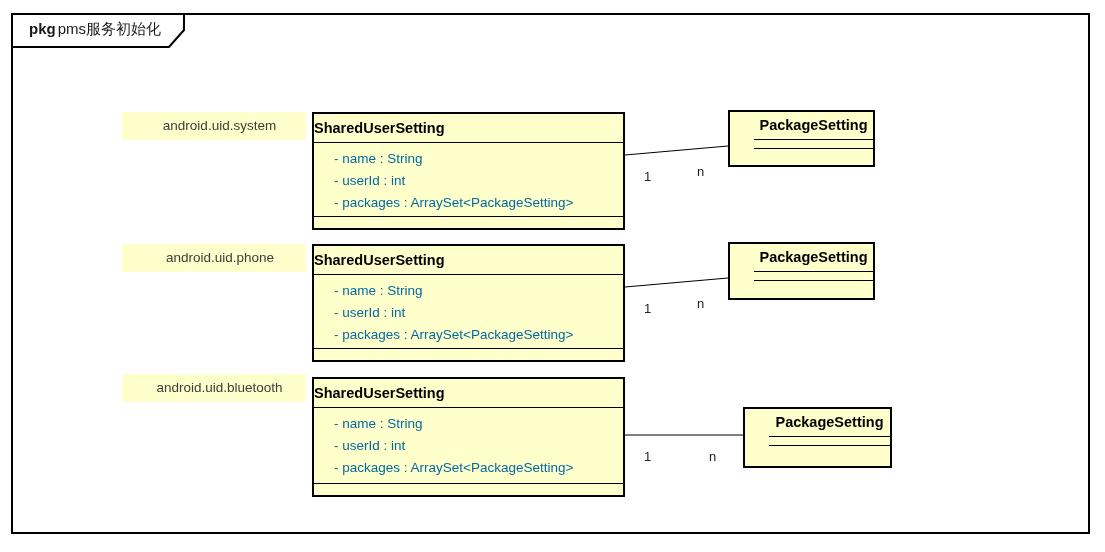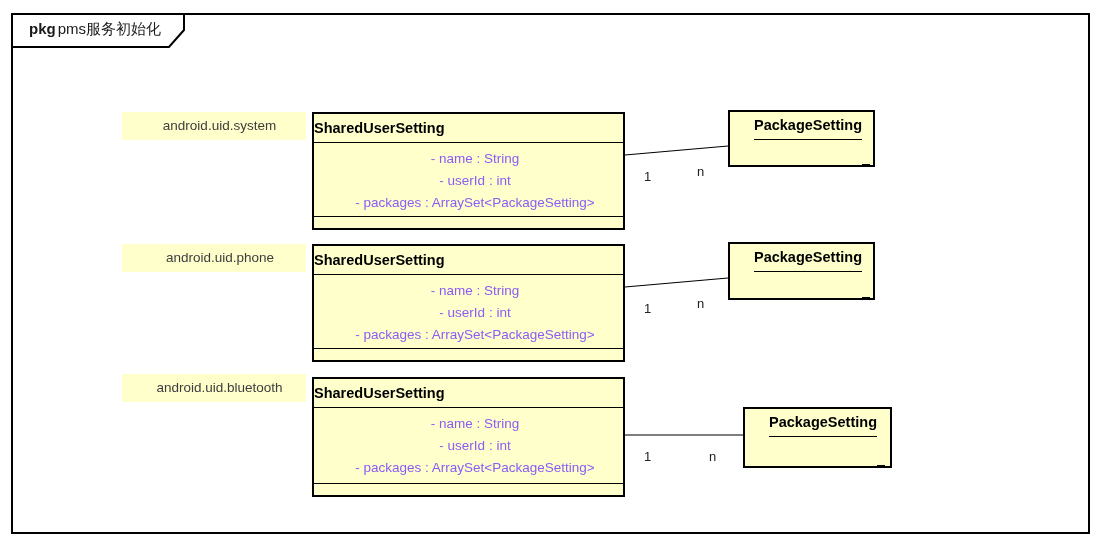--- a/index.html
+++ b/index.html
@@ -44,33 +44,33 @@
     display: flex; flex-direction: column;
   }
   .cls-title {
     height: 28px; line-height: 28px;
     text-align: left; font-weight: bold; font-size: 14.5px; color: #000;
     border-bottom: 1px solid var(--line, #000);
     flex: 0 0 auto;
   }
   .cls-attrs { flex: 1 1 auto; padding: 5px 0 0 0; }
   .attr {
-    font-size: 13.5px; color: #8b5cf6;
-    line-height: 22px; padding-left: 13px; white-space: nowrap; text-align: center;
+    font-size: 13.5px; color: #0369a1;
+    line-height: 22px; padding-left: 20px; white-space: nowrap;
   }
   .cls-empty {
     flex: 0 0 11px;
     border-top: 1px solid var(--line, #000);
   }
   
   .ps {
     background: var(--fill, #FFFFCC);
     border: 2px solid var(--line, #000);
     box-sizing: border-box;
-    display: flex; flex-direction: row; padding-left: 24px;
+    display: flex; flex-direction: column; padding-left: 24px;
   }
   .ps-title {
     height: 27px; line-height: 27px;
     text-align: center; font-weight: bold; font-size: 14.5px; color: #000;
     border-bottom: 1px solid var(--line, #000);
     flex: 0 0 auto;
   }
   .ps-attr { flex: 0 0 8px; border-bottom: 1px solid var(--line, #000); }
   .ps-rest { flex: 1 1 auto; }
   

